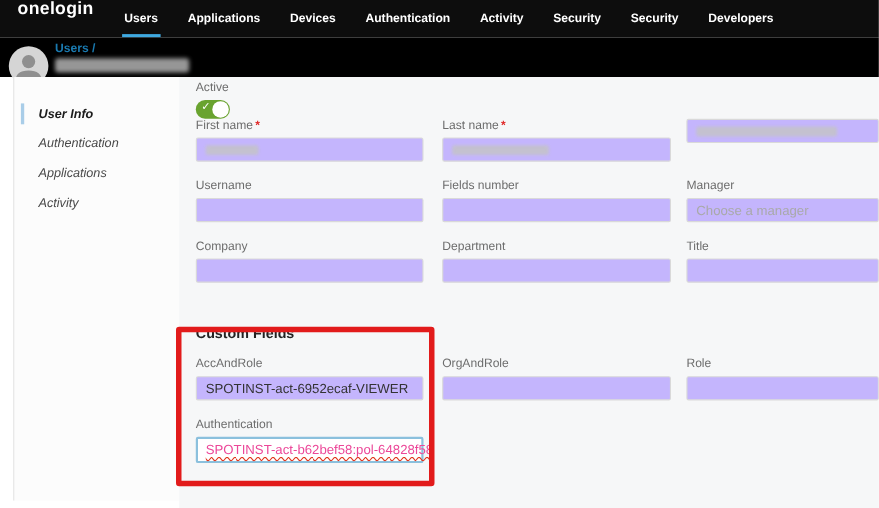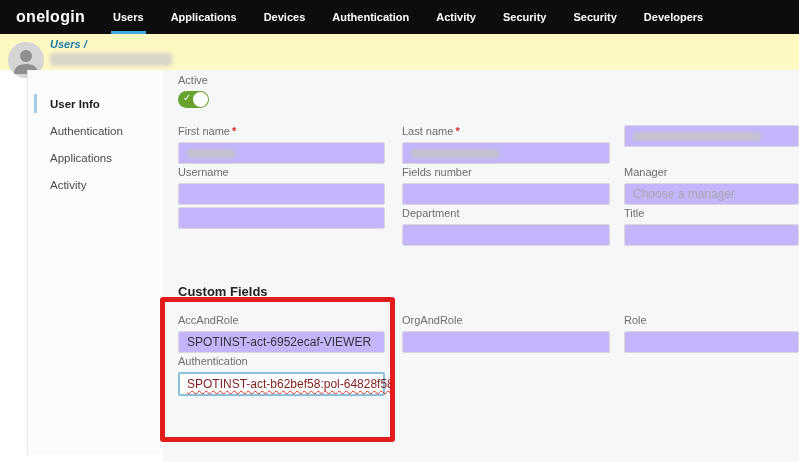--- a/index.html
+++ b/index.html
@@ -5,60 +5,61 @@
   * { margin:0; padding:0; box-sizing:border-box; }
   html,body { width:799px; height:462px; overflow:hidden; }
   body {
     font-family:"Liberation Sans","DejaVu Sans",sans-serif;
     background:#ffffff; position:relative; color:#333;
   }
 
   
   .topnav {
     position:absolute; left:0; top:0; width:799px; height:34px;
-    background:#0d0d0d; display:flex; align-items:center;
+    background:#0d0d0d; display:flex; 
   }
   .logo {
     color:#fff; font-size:16px; font-weight:600; letter-spacing:.3px;
     margin-left:16px; margin-right:28px;
   }
   .nav-items { display:flex; height:100%; align-items:center; }
   .nav-item {
     color:#fff; font-size:11px; font-weight:700; padding:0 0;
     margin-right:27px; height:100%; display:flex; align-items:center;
     position:relative; cursor:pointer; white-space:nowrap;
   }
   .nav-item.active::after {
     content:""; position:absolute; left:-2px; right:-2px; bottom:0;
     height:3px; background:#3fa9e0;
   }
 
   
   .header-strip {
-    position:absolute; left:0; top:34px; width:799px; height:36px; background:#fef9c3;font-style:italic;
+    position:absolute; left:0; top:34px; width:799px; height:36px; background:#000000;
   }
   .avatar {
     position:absolute; left:8px; top:8px; width:36px; height:36px;
     border-radius:50%; background:#d5d5d5; overflow:hidden;
   }
   .avatar svg { display:block; }
   .crumb-link {
     position:absolute; left:50px; top:4px; font-size:11px; font-weight:700;
     color:#1a7ab0; cursor:pointer;
   }
   .crumb-name {
     position:absolute; left:50px; top:19px; width:122px; height:13px;
     background:#c9c9c9; border-radius:3px; filter:blur(2px); opacity:.75;
   }
 
   
   .sidebar {
-    position:absolute; left:27px; top:70px; width:153px; bottom:7px;
+    position:absolute; left:12px; top:70px; width:153px; bottom:7px;
     background:#fcfcfc; border-left:1px solid #e4e4e4; border-right:1px solid #e4e4e4;
     padding-top:20px;
+    font-style:italic;
   }
   .side-item {
     position:relative; height:27px; display:flex; align-items:center;
     padding-left:22px; font-size:11.5px; color:#4a4a4a; cursor:pointer; white-space:nowrap;
   }
   .side-item.active { font-weight:700; color:#1c1c1c; }
   .side-item.active::before {
     content:""; position:absolute; left:6px; top:4px; bottom:4px; width:3px;
     background:#a9cde8;
   }
@@ -66,55 +67,55 @@
   
   .main {
     position:absolute; left:163px; top:70px; right:0; bottom:0;
     background:#f6f7f8; padding:4px 0 0 15px; overflow:hidden;
   }
   .field-label {
     font-size:11px; color:#6d6d6d; margin-bottom:5px; display:block; white-space:nowrap;
   }
   .req { color:#e02a2a; font-weight:700; margin-left:2px; }
 
-  .toggle-wrap { margin-bottom:17px; }
+  .toggle-wrap { }
   .toggle {
     width:31px; height:17px; border-radius:9px; background:#69a32f;
     position:relative; cursor:pointer; display:block;
   }
   .toggle .check {
     position:absolute; left:5px; top:1px; color:#fff; font-size:10px; font-weight:700;
   }
   .toggle .knob {
     position:absolute; right:1px; top:1px; width:15px; height:15px;
     border-radius:50%; background:#fff;
   }
 
-  .frow { display:flex; margin-bottom:2px; }
+  .frow { display:flex; margin-bottom:16px; }
   .cell1 { width:207px; margin-right:17px; flex:none; }
   .cell2 { width:208px; margin-right:14px; flex:none; }
   .cell3 { flex:1 1 auto; min-width:0; }
 
   .tinput, .input-box {
     width:100%; height:22px; background:#c4b5fd; border:1px solid #d9d9d9;
     border-radius:2px; font-size:12px; color:#333; padding:0 8px;
     font-family:"Liberation Sans","DejaVu Sans",sans-serif; outline:none;
   }
   .tinput::placeholder { color:#a9a9a9; }
   .input-box { display:flex; align-items:center; }
   .redacted {
     display:inline-block; height:9px; background:#c4c4c4; border-radius:2px;
     filter:blur(1.6px); opacity:.8;
   }
 
   .cf-heading { font-size:13px; font-weight:700; color:#222; margin:38px 0 15px 0; }
 
   .focus-box {
     width:100%; height:24px; background:#fff; border:2px solid #8bc0dd;
-    border-radius:2px; font-size:12px; color:#7f1d1d; padding:0 7px;
+    border-radius:2px; font-size:12px; color:#ec4899; padding:0 7px;
     display:flex; align-items:center; cursor:text;
   }
   .squiggle {
     text-decoration:underline; text-decoration-style:wavy;
     text-decoration-color:#e0341b; text-decoration-thickness:1px; text-underline-offset:2px;
     white-space:nowrap;
   }
 
   
   .highlight-box {
@@ -197,20 +198,21 @@
       <input class="tinput" value="" style="">
     </div>
     <div class="cell3">
       <span class="field-label">Manager</span>
       <input class="tinput" placeholder="Choose a manager" style="">
     </div>
   </div>
 
   <div class="frow">
     <div class="cell1">
+      <span class="field-label">Company</span>
       <input class="tinput" value="" style="">
     </div>
     <div class="cell2">
       <span class="field-label">Department</span>
       <input class="tinput" value="" style="">
     </div>
     <div class="cell3">
       <span class="field-label">Title</span>
       <input class="tinput" value="" style="">
     </div>

